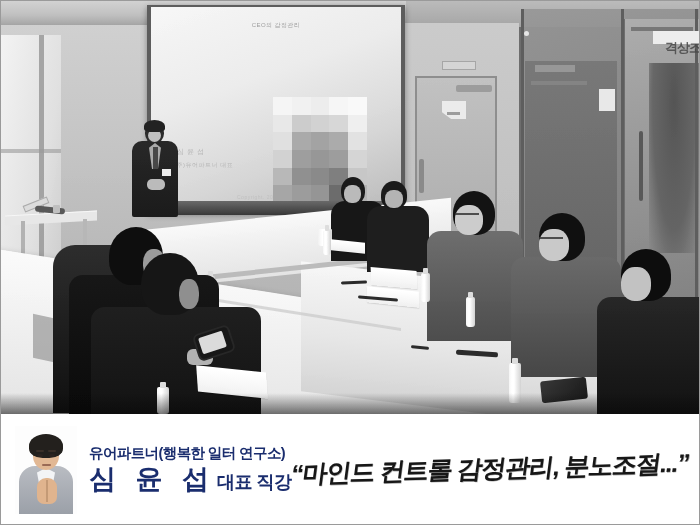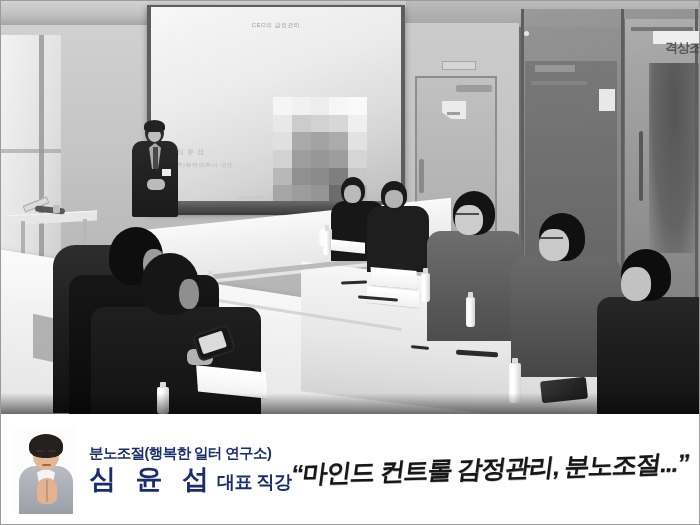--- a/index.html
+++ b/index.html
@@ -692,21 +692,21 @@
       <div class="av-brow-l"></div>
       <div class="av-brow-r"></div>
       <div class="av-eye-l"></div>
       <div class="av-eye-r"></div>
       <div class="av-mouth"></div>
       <div class="av-hands"></div>
       <div class="av-hand-split"></div>
     </div>
 
     <div id="speaker-text">
-      <div class="org-line">분노조절(행복한 일터 연구소)</div>
+      <div class="org-line">유어파트너(행복한 일터 연구소)</div>
       <div class="name-line">
         <span class="name-main">심 윤 섭</span><span class="name-role">대표 직강</span>
       </div>
     </div>
 
     <div id="quote">
       <span class="quote-text">“마인드 컨트롤 감정관리, 분노조절...”</span>
     </div>
 
   </div>

